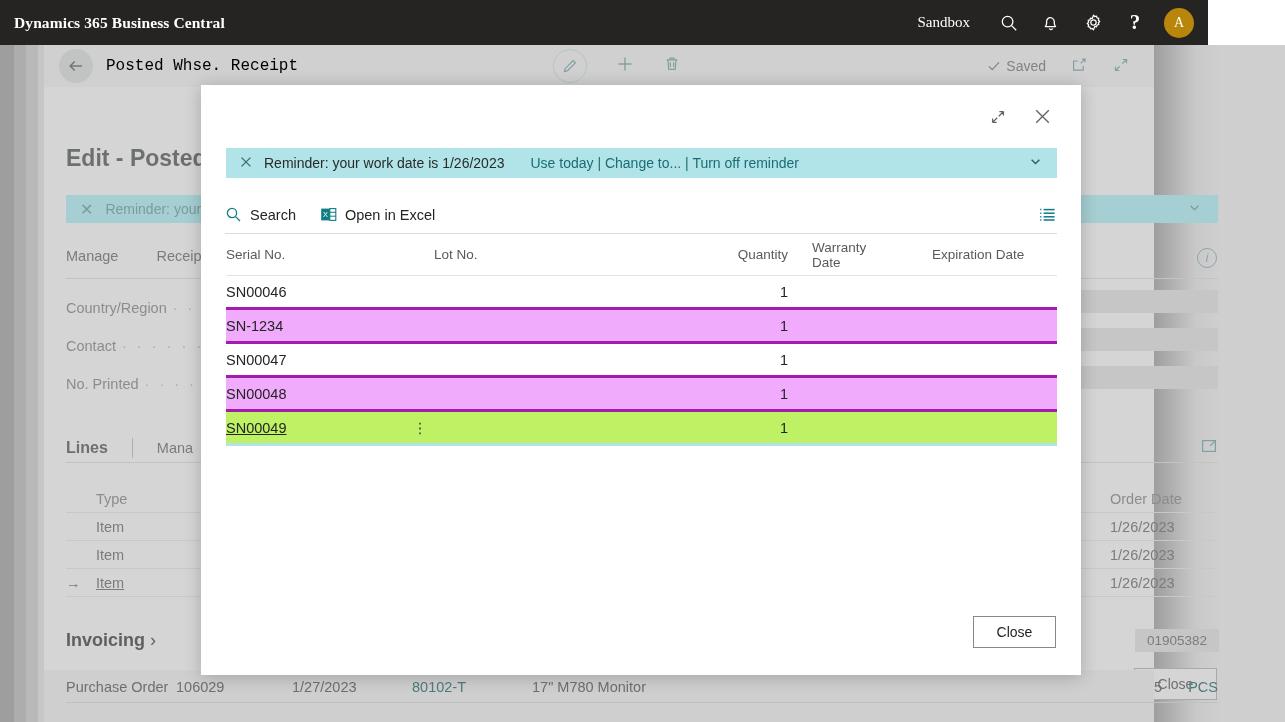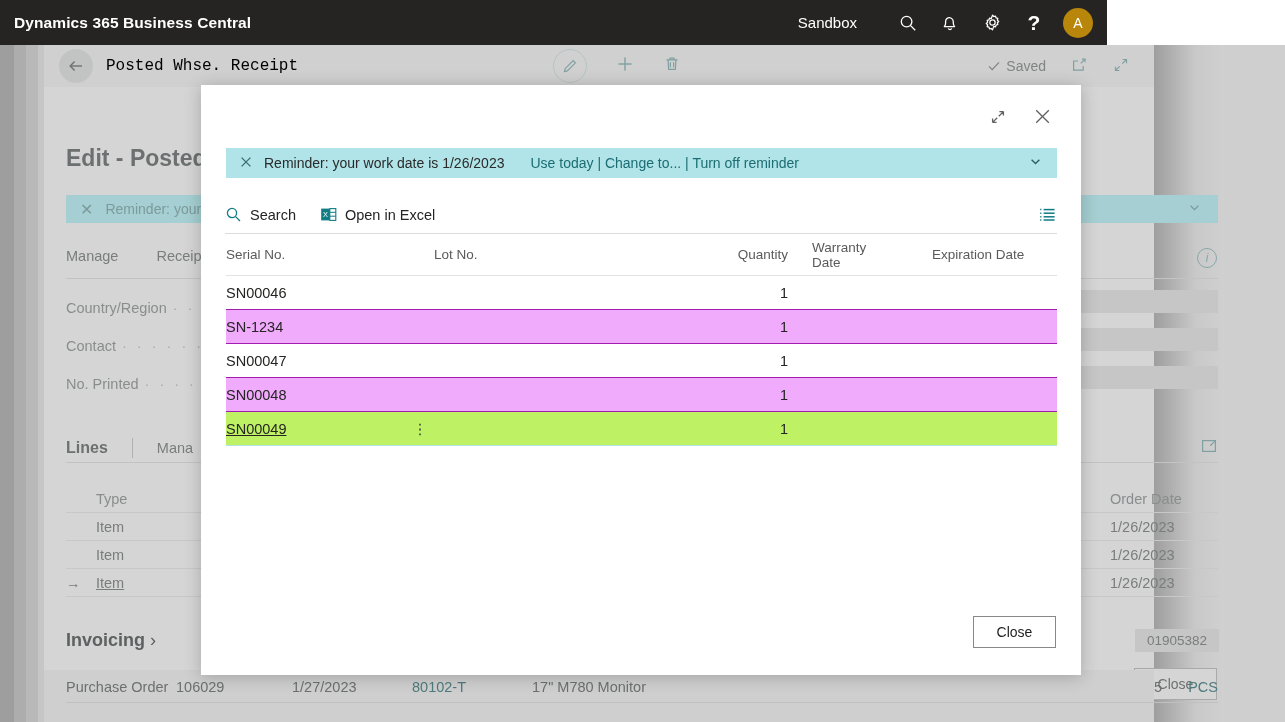--- a/index.html
+++ b/index.html
@@ -6,32 +6,32 @@
   html, body {
     width: 1285px; height: 722px;
     overflow: hidden;
     font-family: "Liberation Sans", sans-serif;
     background: #ffffff;
   }
   #root { position: relative; width: 1285px; height: 722px; }
 
   
   .appbar {
-    position: absolute; left: 0; top: 0; width: 1107px; height: 45px;
-    background: #252423; display: flex; align-items: center;
+    position: absolute; left: 0; top: 0; width: 1208px; height: 45px;
+    background: #252423; display: flex; align-items: center; font-family: Liberation Serif, serif;
   }
   .appbar-title {
     color: #ffffff; font-size: 15.5px; font-weight: bold;
     margin-left: 14px; letter-spacing: .1px;
   }
   .appbar-right {
     margin-left: auto; display: flex; align-items: center; gap: 0px;
     padding-right: 14px;
   }
-  .appbar-env { color: #ffffff; font-size: 15px; margin-right: 30px; }
+  .appbar-env { color: #ffffff; font-size: 15px; margin-right: 18px; }
   .appbar-ico {
     width: 42px; height: 45px; display: flex; align-items: center;
     justify-content: center; color: #ffffff;
   }
   .appbar-ico svg { display: block; }
   .avatar {
     width: 30px; height: 30px; border-radius: 50%;
     background: #b8860b; color: #fff; font-size: 14px;
     display: flex; align-items: center; justify-content: center;
     margin-left: 8px; font-weight: 500;
@@ -211,21 +211,21 @@
 
   .tbl {
     margin: 0 24px 0 25px; font-size: 14.5px;
   }
   .tbl .thead {
     display: flex; align-items: center; height: 42px; color: #5a5a5a;
     font-size: 13.5px; border-bottom: 1px solid #e3e3e3;
   }
   .tbl .trow {
     display: flex; align-items: center; height: 34px; color: #252423;
-    border-bottom: 1px solid #a21caf;
+    border-bottom: 3px solid #a21caf;
   }
   .tbl .trow.alt { background: #f0abfc; }
   .tbl .trow.sel { background: #bef264; border-bottom-color:#b0e4e8; }
   .c-serial { width: 180px; }
   .c-dots3 { width: 28px; text-align: center; color: #3a3a3a; }
   .c-lot { width: 268px; }
   .c-qty { width: 86px; text-align: right; }
   .c-warr { width: 108px; padding-left: 24px; }
   .c-exp { width: 140px; padding-left: 36px; }
   .sel-link { text-decoration: underline; }

